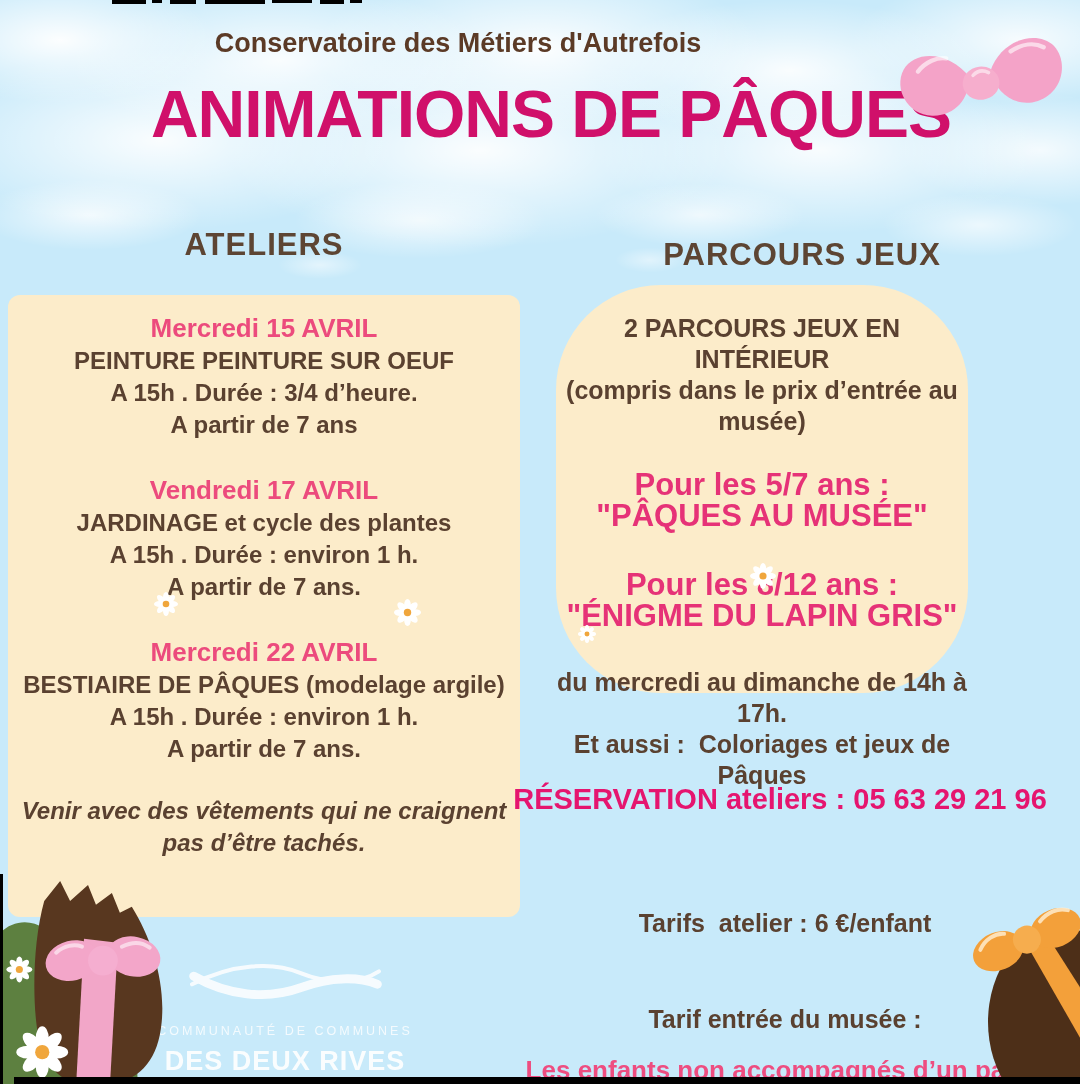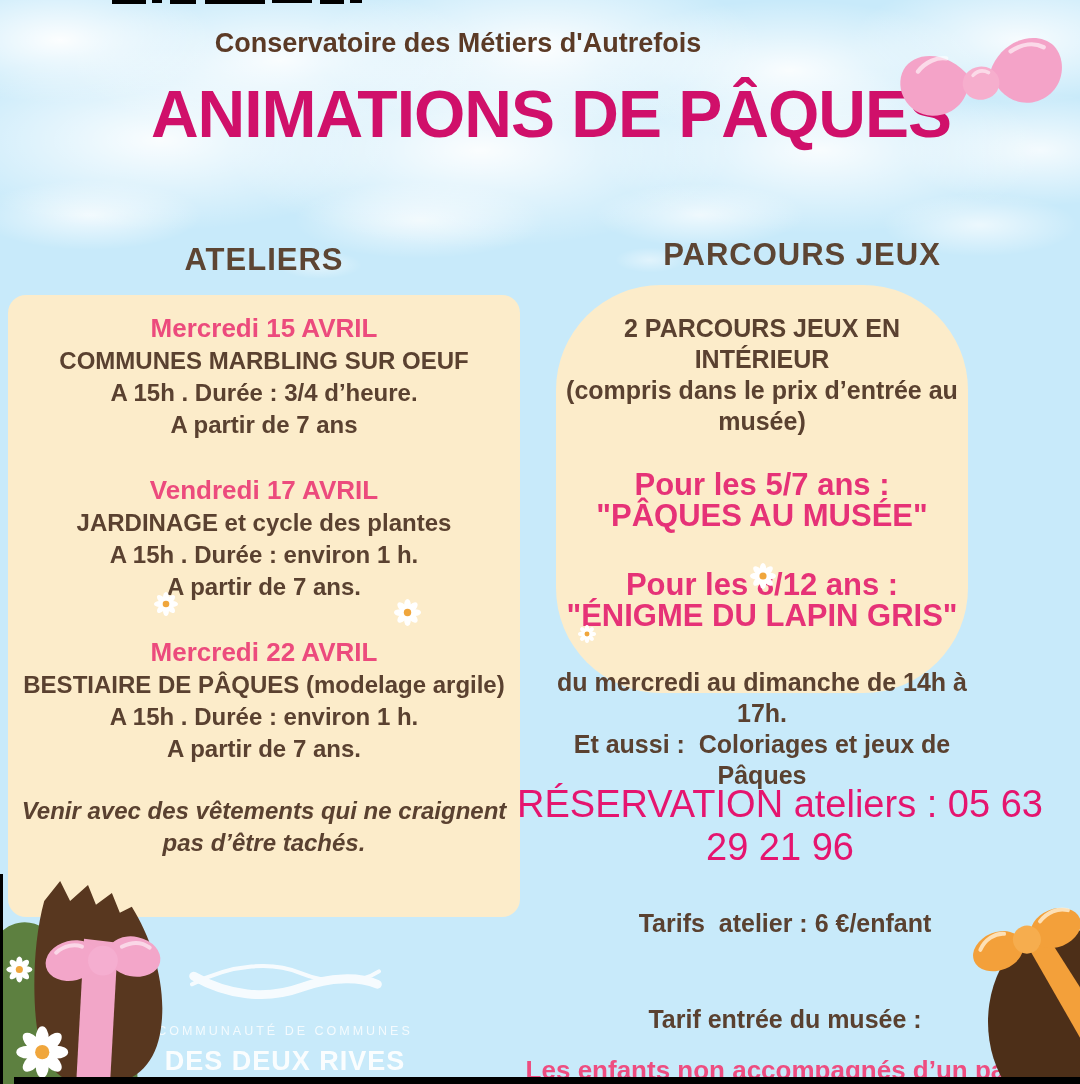--- a/index.html
+++ b/index.html
@@ -25,43 +25,43 @@
       radial-gradient(180px 55px at 420px 220px, rgba(255,255,255,.7), rgba(255,255,255,0) 70%),
       radial-gradient(150px 45px at 700px 215px, rgba(255,255,255,.7), rgba(255,255,255,0) 70%),
       radial-gradient(140px 45px at 980px 225px, rgba(255,255,255,.65), rgba(255,255,255,0) 70%),
       radial-gradient(60px 20px at 320px 265px, rgba(255,255,255,.5), rgba(255,255,255,0) 70%),
       radial-gradient(50px 18px at 650px 260px, rgba(255,255,255,.45), rgba(255,255,255,0) 70%);
   }
   .txt{ position:absolute; text-align:center; white-space:pre-wrap; }
   .org{ left:0; top:28px; width:916px; font-size:27px; font-weight:700; color:#5b3a26; }
   .title{ left:11px; top:76px; width:1080px; font-size:66px; font-weight:800; letter-spacing:-1px; color:#d0106a; }
   .col-head{ font-size:31px; font-weight:800; letter-spacing:1px; color:#5d4533; }
-  .head-left{ left:8px; top:242px; width:512px; }
+  .head-left{ left:8px; top:227px; width:512px; }
   .head-right{ left:556px; top:237px; width:492px; }
 
   .panel{ position:absolute; background:#fcecca; }
-  .panel-left{ left:8px; top:295px; width:512px; height:622px; border-radius:18px; padding-top:16px; }
+  .panel-left{ left:8px; top:295px; width:512px; height:622px; border-radius:12px; padding-top:16px; }
   .panel-right{ left:556px; top:285px; width:412px; height:408px; border-radius:105px; padding-top:28px; }
   .panel .line{ text-align:center; white-space:pre-wrap; }
 
   .session{ }
   .session + .session{ margin-top:32px; }
   .s-date{ font-size:26px; line-height:34px; font-weight:800; color:#ec4b7d; }
   .s-body{ font-size:24px; line-height:32px; font-weight:700; color:#5a4130; }
   .note{ margin-top:30px; font-size:24px; line-height:32px; font-weight:700; font-style:italic; color:#5a4130; }
 
   .p-intro{ font-size:25px; line-height:31px; font-weight:700; color:#5a4130; }
   .p-game{ font-size:31px; line-height:31px; font-weight:800; color:#e63277; }
   .p-game.g1{ margin-top:32px; }
   .p-game.g2{ margin-top:38px;text-align:center; }
   .p-brown{ font-size:25px; line-height:31px; font-weight:700; color:#5a4130; }
   .p-sched{ margin-top:36px; }
   .p-extra{ }
 
-  .resa{ left:500px; top:783px; width:560px; font-size:38px; font-weight:400; color:#e5156f; }
+  .resa{ left:500px; top:783px; width:560px; font-size:29px; font-weight:700; color:#e5156f; }
   .tarifs{ left:535px; top:843px; width:500px; font-size:25px; line-height:32px; font-weight:700; color:#5a4130; }
   .warning{ left:490px; top:985px; width:600px; font-size:26px; line-height:34px; font-weight:800; color:#ee4d80; }
 
   .logo-block{ position:absolute; left:130px; top:952px; width:310px; text-align:center; }
   .swoosh{ display:block; margin:0 auto; opacity:.85; }
   .logo-sub{ margin-top:14px; font-size:12.5px; letter-spacing:3px; font-weight:400; color:#fff; opacity:.8; white-space:nowrap; }
   .logo-name{ margin-top:8px; font-size:27px; letter-spacing:1px; font-weight:800; color:#fff; opacity:.92; white-space:nowrap; }
 
   .deco{ position:absolute; }
   .daisy{ position:absolute; }
@@ -114,21 +114,21 @@
     <path d="M138,38 C152,31 166,31 176,38" stroke="rgba(255,255,255,.6)" stroke-width="5" fill="none" stroke-linecap="round"></path>
     <path d="M92,60 C98,55 104,55 110,59" stroke="rgba(255,255,255,.55)" stroke-width="4" fill="none" stroke-linecap="round"></path>
   </svg>
 
   <div class="txt col-head head-left">ATELIERS</div>
   <div class="txt col-head head-right">PARCOURS JEUX</div>
 
   <div class="panel panel-left">
     <div class="session">
       <div class="line s-date">Mercredi 15 AVRIL</div>
-      <div class="line s-body">COMMUNES MARBLING SUR OEUF</div>
+      <div class="line s-body">PEINTURE PEINTURE SUR OEUF</div>
       <div class="line s-body">A 15h . Durée : 3/4 d’heure.</div>
       <div class="line s-body">A partir de 7 ans</div>
     </div>
     <div class="session">
       <div class="line s-date">Vendredi 17 AVRIL</div>
       <div class="line s-body">JARDINAGE et cycle des plantes</div>
       <div class="line s-body">A 15h . Durée : environ 1 h.</div>
       <div class="line s-body">A partir de 7 ans.</div>
     </div>
     <div class="session">

